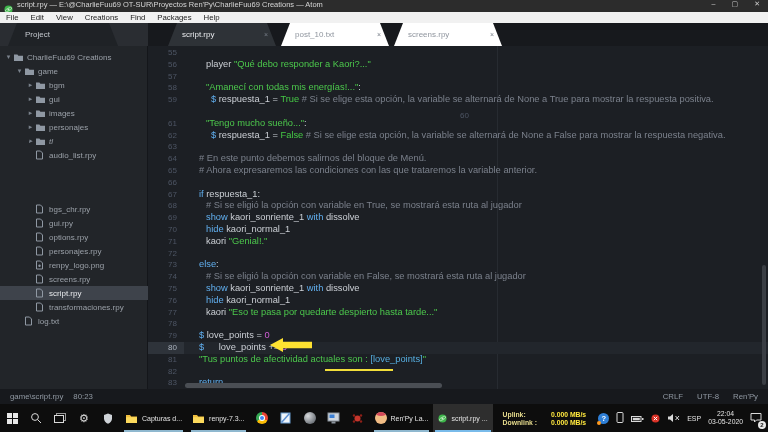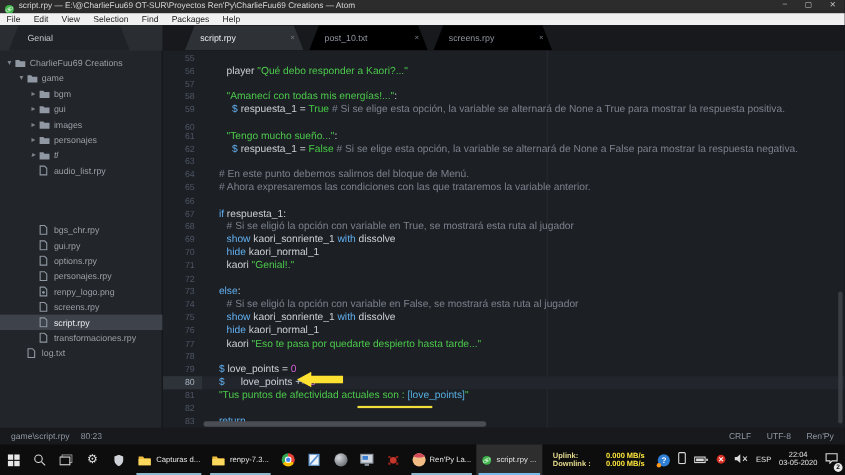--- a/index.html
+++ b/index.html
@@ -32,21 +32,21 @@
   #tree { left:0; top:23px; width:148px; height:343px; padding-top:4px; overflow:hidden; }
   .tree-row { height:14px; display:flex; align-items:center; color:#9aa0a8; font-size:8px; white-space:nowrap; }
   .tree-row.selected { background:#3e434b; color:#e9ebee; }
   .tree-row .chev { width:9px; font-size:7px; color:#7a828c; text-align:center; flex:none;}
   .tree-row .ticon { width:13px; flex:none; display:flex; align-items:center; }
   .tree-row .tlabel { margin-left:1px; }
 
   
   #editor-pane { left:148px; top:0; width:620px; height:366px; background:#17191d; }
   #editor-tabbar { left:0; top:0; width:620px; height:23px; background:#17191d; }
-  .etab { color:#8f959e; font-size:8px; background:#000000; padding:0 8px 0 14px; }
+  .etab { color:#8f959e; font-size:8px; background:#ffffff; padding:0 8px 0 14px; }
   .etab .elabel { flex:1; }
   .etab .close { margin-left:8px; font-size:7px; color:#777e88; }
   .etab.active { background:#2e3237; color:#e8eaed; }
   #editor { left:0; top:23px; width:620px; height:343px; background:#1c1f24; overflow:hidden; }
   #wrap-guide { left:349px; top:0; width:1px; height:343px; background:#272b31; }
   #gutter-hl { left:0; top:296px; width:36px; height:12px; background:#2e333a; }
   #line-hl { left:36px; top:296px; width:584px; height:12px; background:#22262c; }
   .cline { position:absolute; left:0; height:11.8px; display:flex; width:620px; }
   .gnum { width:36px; flex:none; text-align:right; padding-right:7px; color:#4d5564; font-size:8px; line-height:11.8px; }
   .ccode { white-space:pre; font-size:9.3px; line-height:11.8px; color:#ccd0d6; }
@@ -116,31 +116,31 @@
       <span>–</span>
       <span>▢</span>
       <span>✕</span>
     </span>
   </div>
 
   <div id="menubar" class="abs">
       <div class="menu-item">File</div>
       <div class="menu-item">Edit</div>
       <div class="menu-item">View</div>
-      <div class="menu-item">Selection</div>
+      <div class="menu-item">Creations</div>
       <div class="menu-item">Find</div>
       <div class="menu-item">Packages</div>
       <div class="menu-item">Help</div>
     </div>
 
   <div id="main" class="abs">
 
     <div id="dock" class="abs">
       <div id="dock-tabbar" class="abs">
-        <div class="tab" id="project-tab">Genial</div>
+        <div class="tab" id="project-tab">Project</div>
       </div>
       <div id="tree" class="abs">
           <div class="tree-row" style="padding-left: 4px;">
             <span class="chev">▾</span>
             <span class="ticon">
               <svg width="11" height="9">
                 <path d="M1 1.5h3.4l1 1.2H10V8H1z" fill="#8f98a3"></path>
               </svg>
             </span>
             <span class="tlabel">CharlieFuu69 Creations</span>
@@ -326,21 +326,21 @@
               <span class="ccode" style="padding-left: 0px;"></span>
             </div>
             <div class="cline" style="top: 36.4px;">
               <span class="gnum">58</span>
               <span class="ccode" style="padding-left: 22px;"><span class="tk-st" style="color: rgb(76, 200, 76);">"Amanecí con todas mis energías!..."</span><span class="tk-pl" style="color: rgb(204, 208, 214);">:</span></span>
             </div>
             <div class="cline" style="top: 48.2px;">
               <span class="gnum">59</span>
               <span class="ccode" style="padding-left: 27px;"><span class="tk-kw" style="color: rgb(97, 175, 239);">$ </span><span class="tk-pl" style="color: rgb(204, 208, 214);">respuesta_1 = </span><span class="tk-bo" style="color: rgb(69, 201, 69);">True</span><span class="tk-co" style="color: rgb(123, 129, 140);"> # Si se elige esta opción, la variable se alternará de None a True para mostrar la respuesta positiva.</span></span>
             </div>
-            <div class="cline" style="top: 64px;">
+            <div class="cline" style="top: 64px; justify-content: center;">
               <span class="gnum">60</span>
               <span class="ccode" style="padding-left: 0px;"></span>
             </div>
             <div class="cline" style="top: 71.8px;">
               <span class="gnum">61</span>
               <span class="ccode" style="padding-left: 22px;"><span class="tk-st" style="color: rgb(76, 200, 76);">"Tengo mucho sueño..."</span><span class="tk-pl" style="color: rgb(204, 208, 214);">:</span></span>
             </div>
             <div class="cline" style="top: 83.6px;">
               <span class="gnum">62</span>
               <span class="ccode" style="padding-left: 27px;"><span class="tk-kw" style="color: rgb(97, 175, 239);">$ </span><span class="tk-pl" style="color: rgb(204, 208, 214);">respuesta_1 = </span><span class="tk-bo" style="color: rgb(69, 201, 69);">False</span><span class="tk-co" style="color: rgb(123, 129, 140);"> # Si se elige esta opción, la variable se alternará de None a False para mostrar la respuesta negativa.</span></span>

